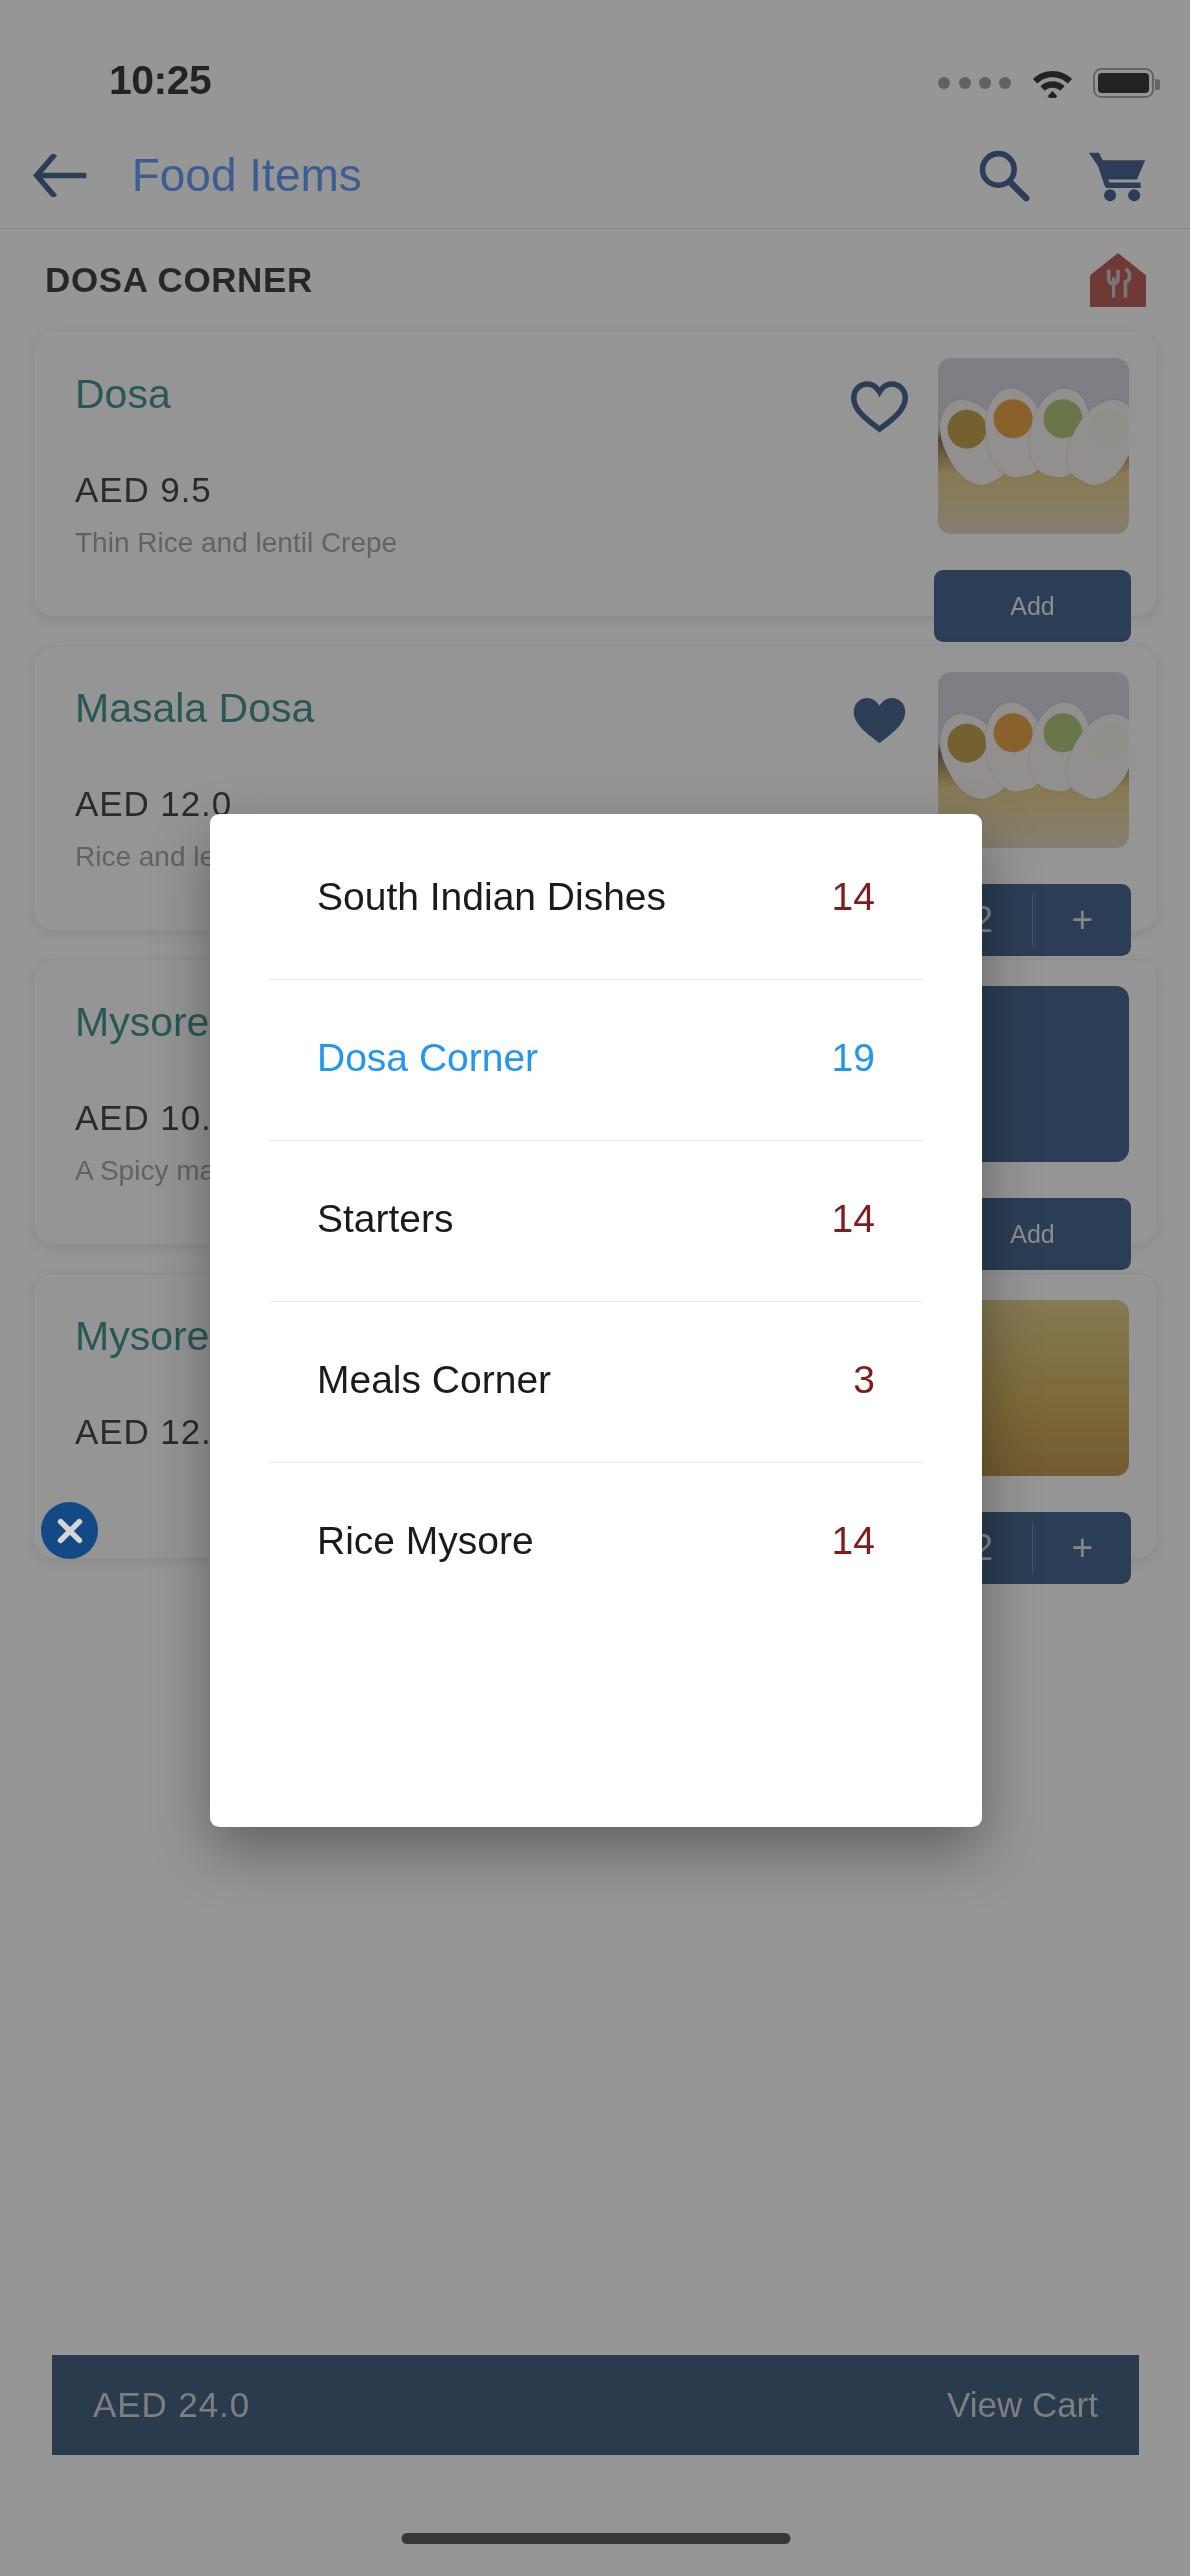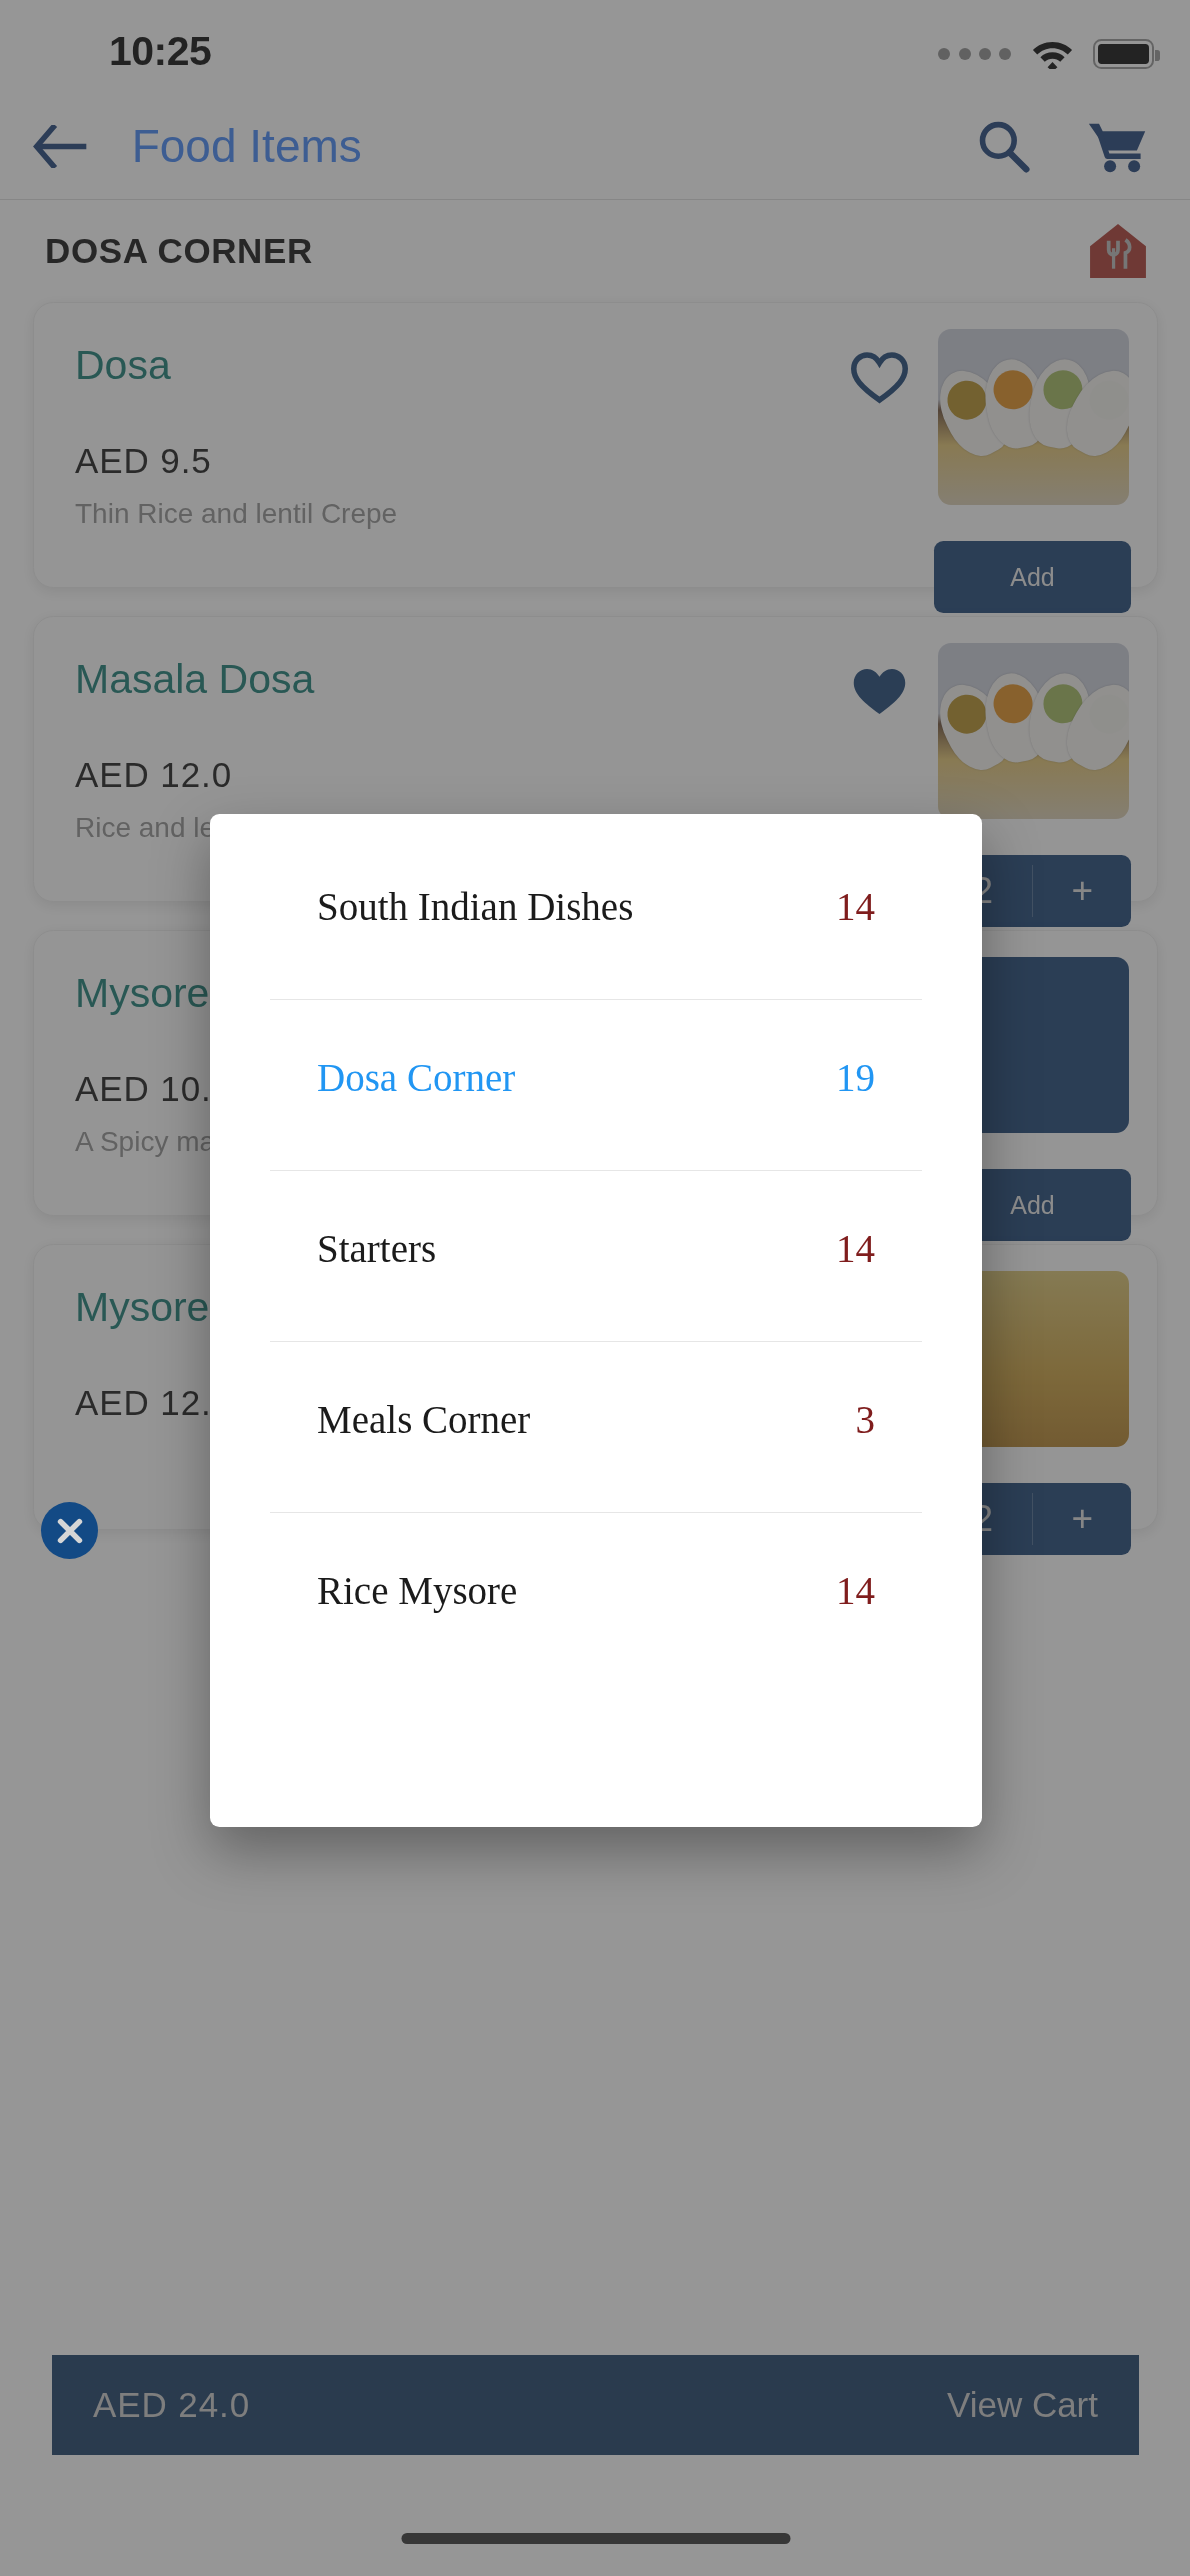--- a/index.html
+++ b/index.html
@@ -12,21 +12,21 @@
   }
 
   
   #app-screen {
     position:absolute; inset:0;
     background:#ffffff;
   }
 
   
   .statusbar {
-    height:93px; position:relative;
+    height:93px; position:relative;margin-top:29px;
   }
   .status-time {
     position:absolute; left:109px; top:28px;
     font-size:41px; font-weight:600; color:#000; letter-spacing:-0.5px;
   }
   .status-right {
     position:absolute; right:37px; top:39px;
     display:flex; align-items:center; gap:20.4px;
   }
   .sig-dots { display:flex; gap:8.3px; align-items:center; }
@@ -143,23 +143,22 @@
     position:absolute; left:210px; top:814px;
     width:772px; height:182px; 
     background:#fff; border-radius:9.3px;
     box-shadow:0 24px 56px rgba(0,0,0,.34);
     overflow:hidden;
   }
   .modal { height:1013px; }
   .modal-list { padding:0 0; }
   .cat-row {
     height:157px; display:flex; align-items:center; justify-content:space-between;
-    padding:0 107px 0 107px; margin:14px 0;
+    padding:0 107px 0 107px; margin:4px 0;
     position:relative;
-    font-family:Liberation Serif, serif;
   }
   .cat-row + .cat-row:before {
     content:""; position:absolute; left:60px; right:60px; top:0;
     height:0.9px; background:#e6e6e6;
   }
   .cat-label { font-size:39px; color:#1b1b1b; }
   .cat-count { font-size:39px; color:#7f1d1d; }
   .cat-row.selected .cat-label, .cat-row.selected .cat-count { color:#2196f3; }
 </style>
 </head>

